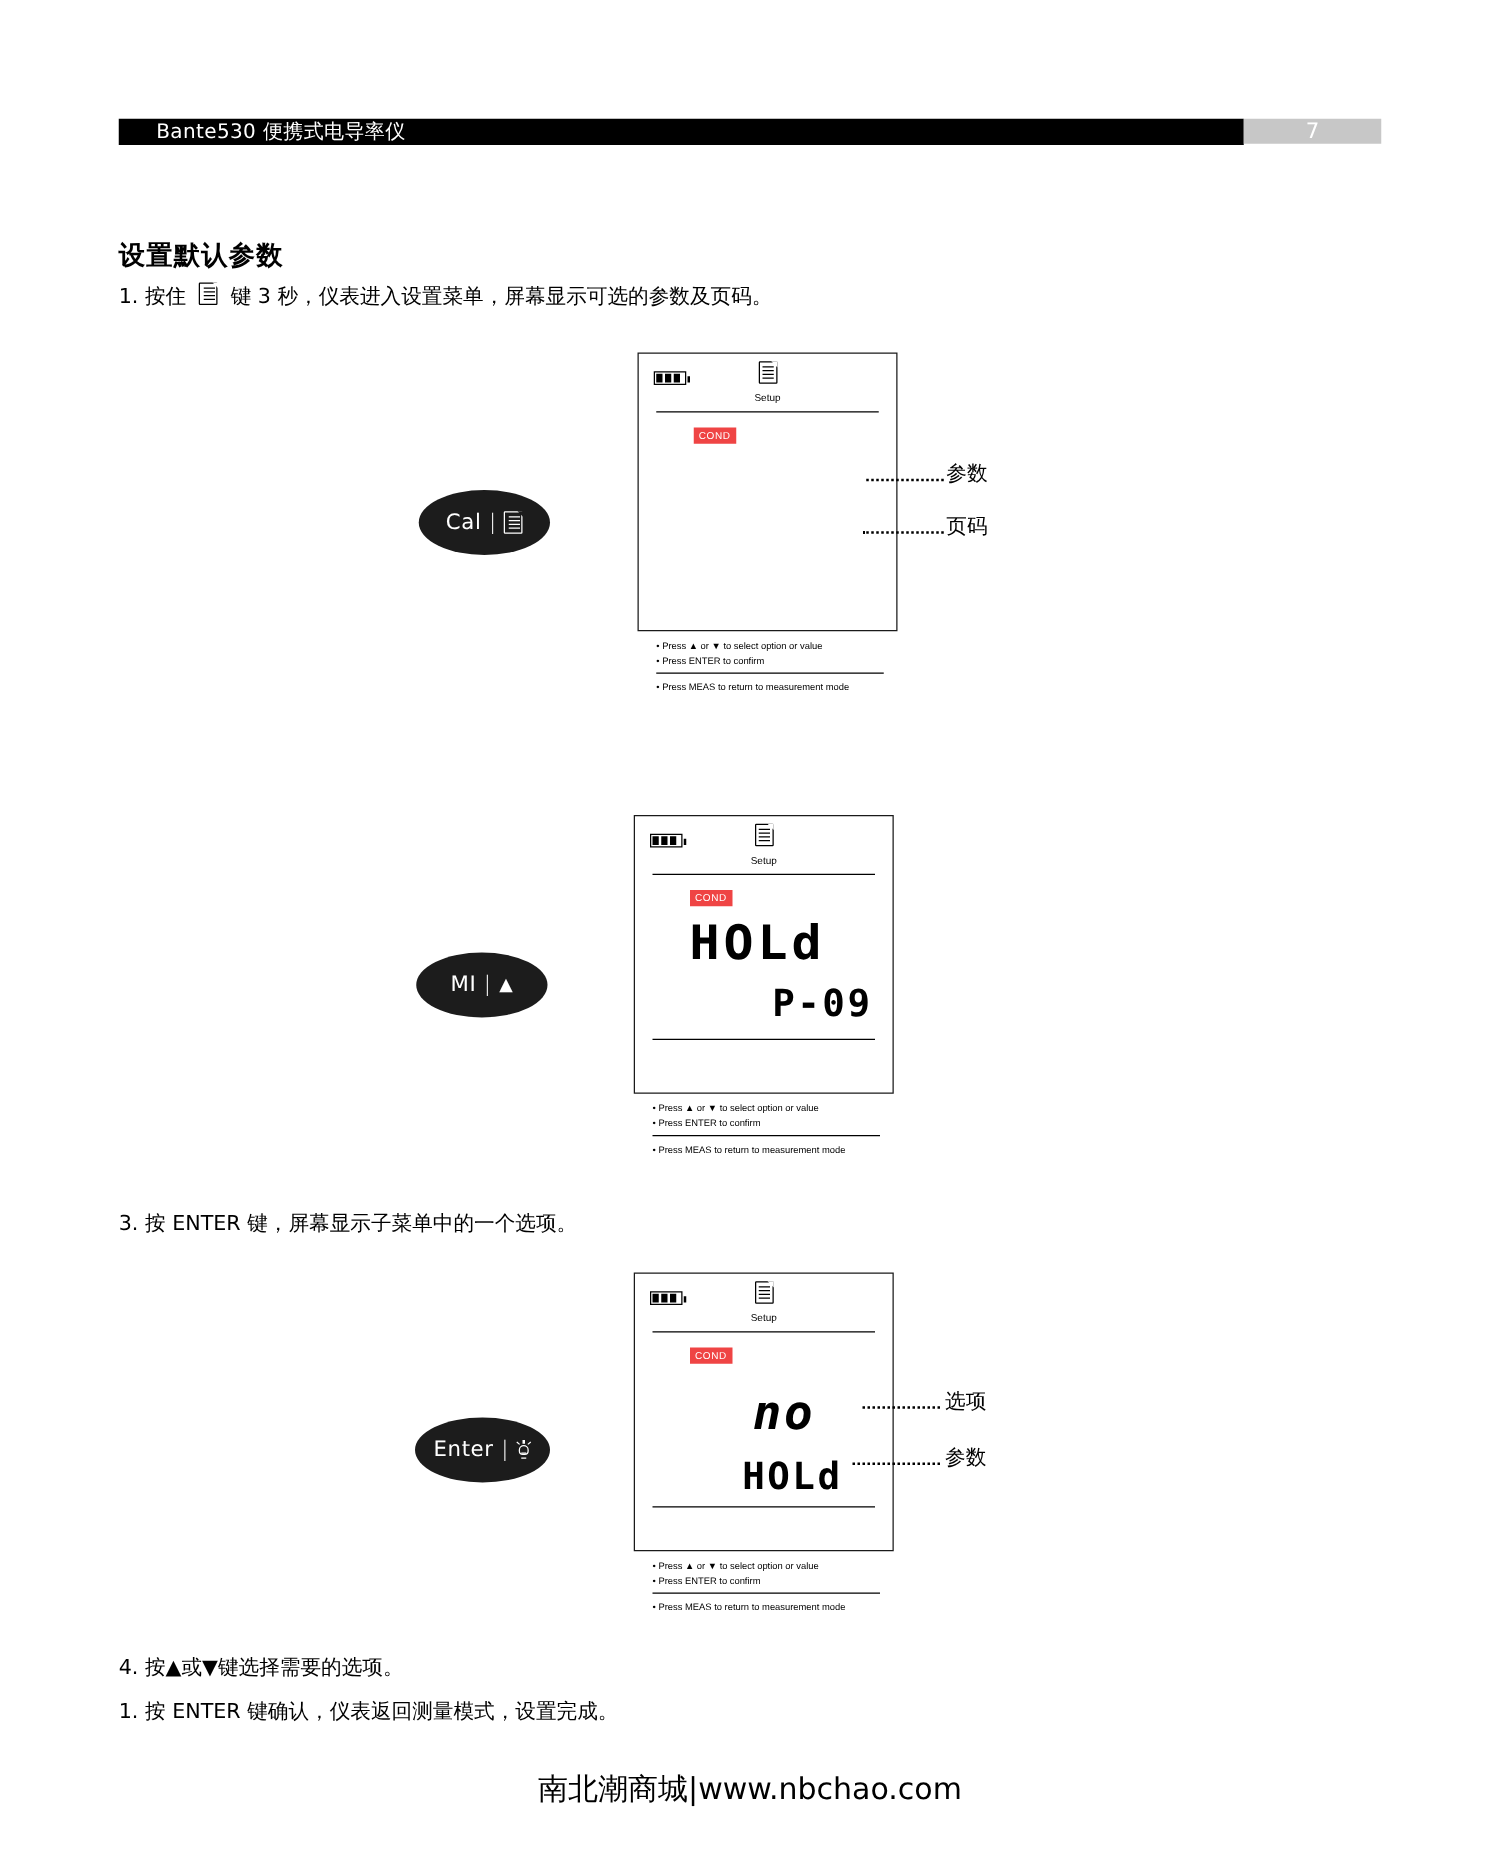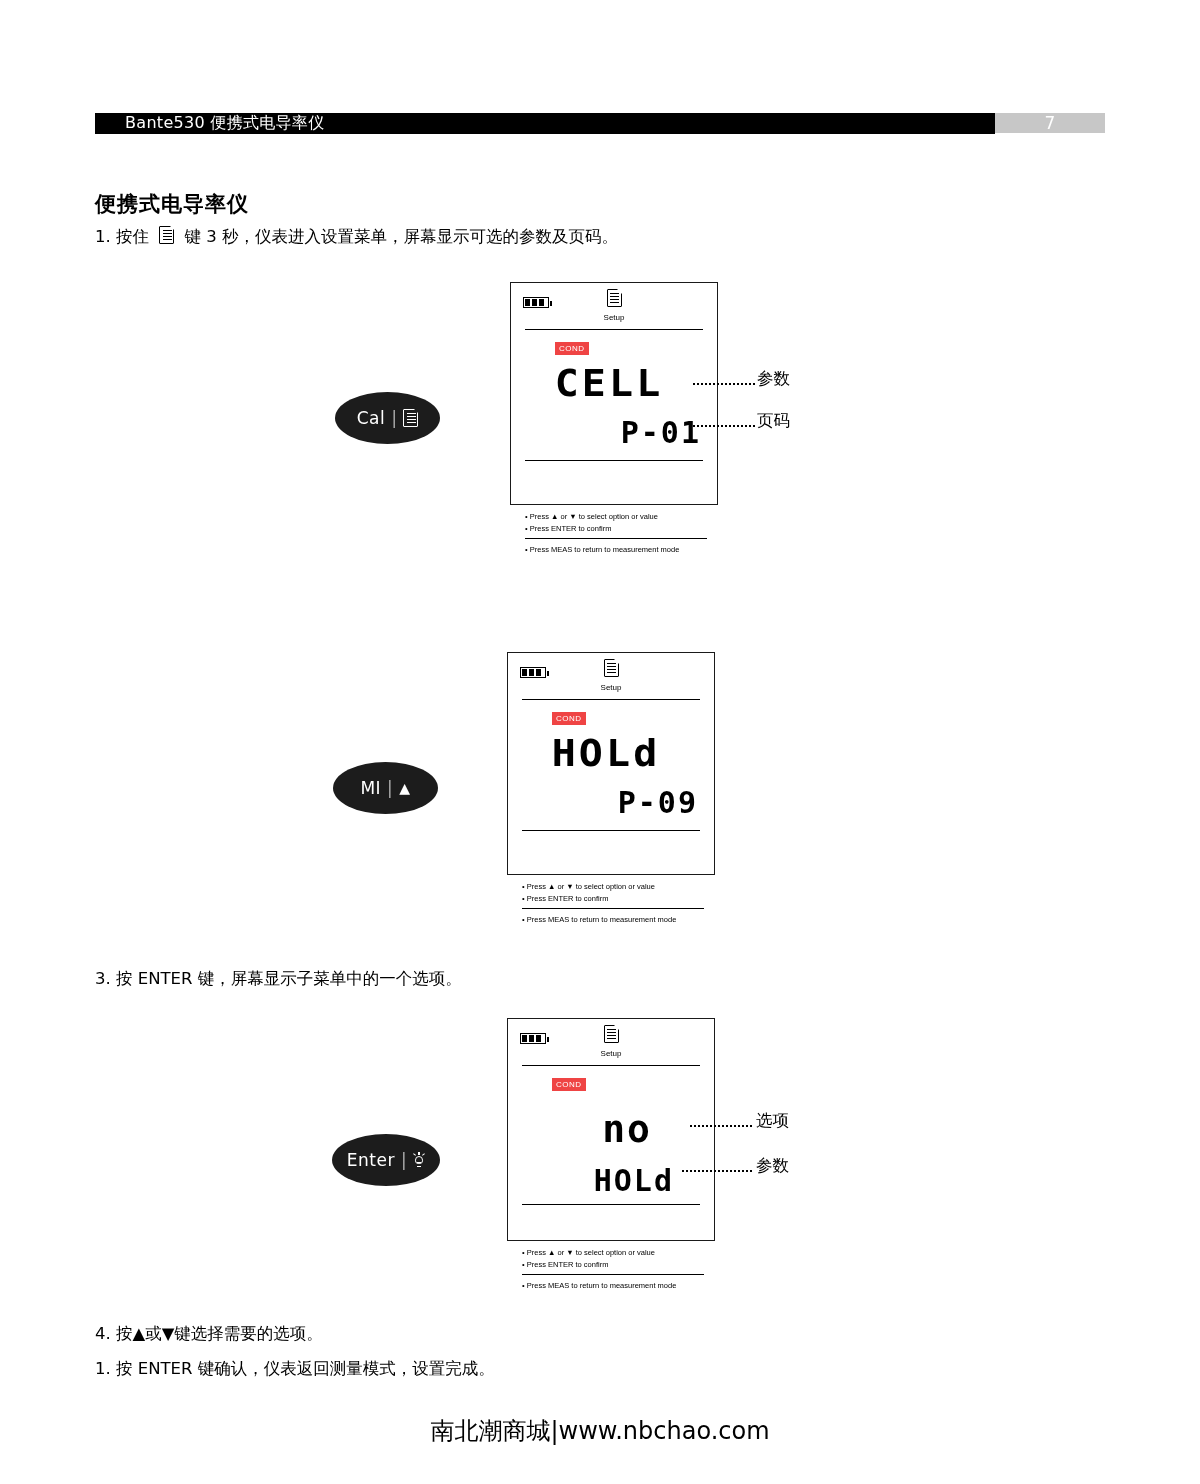--- a/index.html
+++ b/index.html
@@ -22,21 +22,21 @@
   }
 
   
   .header {
     position: absolute;
     left: 95px;
     top: 95px;
     width: 1010px;
     height: 56px;
     display: flex;
-    align-items: center;
+    align-items: flex-start;
   }
   .header-black {
     background: #000000;
     flex: 1 1 auto;
     display: flex;
     align-items: center;
     padding-left: 30px;
     box-sizing: border-box;
   }
   .header-title {
@@ -315,21 +315,21 @@
 
   <div class="header">
     <div class="header-black">
       <span class="header-title">Bante530 便携式电导率仪</span>
     </div>
     <div class="header-page">
       <span>7</span>
     </div>
   </div>
 
-  <div class="section-title">便携式电导率仪</div>
+  <div class="section-title">设置默认参数</div>
 
   <div class="step" id="step1">
     <span>1. 按住</span>
     <span class="inline-icon"><span class="doc-glyph"></span></span>
     <span>键 3 秒，仪表进入设置菜单，屏幕显示可选的参数及页码。</span>
   </div>
 
   <div class="key" style="left:335px; top:392px; width:105px; height:52px;">
     <span>Cal</span>
     <span class="sep-bar">|</span>
@@ -343,25 +343,20 @@
           <i></i>
           <i></i>
         </div>
       <div class="setup-icon-wrap">
         <span class="doc-glyph"></span>
         <div class="setup-label">Setup</div>
       </div>
     </div>
     <div class="hr-line"></div>
     <div class="cond-badge">COND</div>
-    <div class="lcd-area">
-      <div class="lcd-main" style="top:6px;">CELL</div>
-      <div class="lcd-sub" style="top:60px;">P-01</div>
-      <div class="lcd-line" style="top:105px;"></div>
-    </div>
     <div class="hints" style="top:228px;">
       <div>• Press ▲ or ▼ to select option or value</div>
       <div>• Press ENTER to confirm</div>
       <div class="sep"></div>
       <div>• Press MEAS to return to measurement mode</div>
     </div>
   </div>
 
   <div class="dots" style="left:693px; top:383px; width:62px;"></div>
   <div class="callout" style="left:757px; top:368px;">参数</div>
@@ -424,21 +419,21 @@
           <i></i>
         </div>
       <div class="setup-icon-wrap">
         <span class="doc-glyph"></span>
         <div class="setup-label">Setup</div>
       </div>
     </div>
     <div class="hr-line"></div>
     <div class="cond-badge">COND</div>
     <div class="lcd-area">
-      <div class="lcd-sub" style="top:16px; right:62px; font-size:38px;">no</div>
+      <div class="lcd-sub" style="top:16px; right:62px; font-size:38px;font-style:italic;">no</div>
       <div class="lcd-sub" style="top:72px; right:40px; font-size:30px;">HOLd</div>
       <div class="lcd-line" style="top:113px;"></div>
     </div>
     <div class="hints" style="top:228px;">
       <div>• Press ▲ or ▼ to select option or value</div>
       <div>• Press ENTER to confirm</div>
       <div class="sep"></div>
       <div>• Press MEAS to return to measurement mode</div>
     </div>
   </div>

